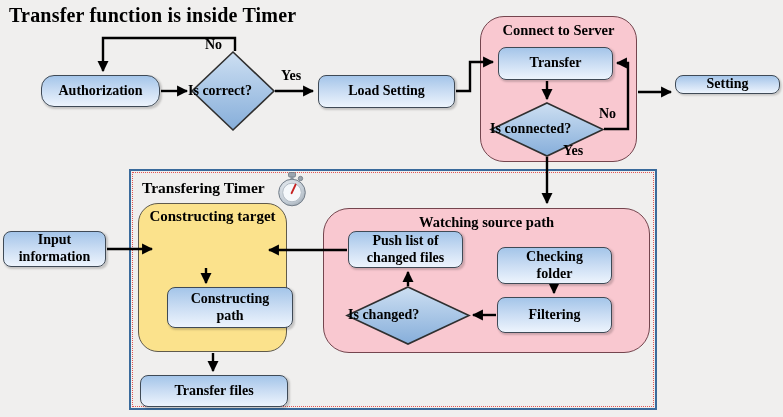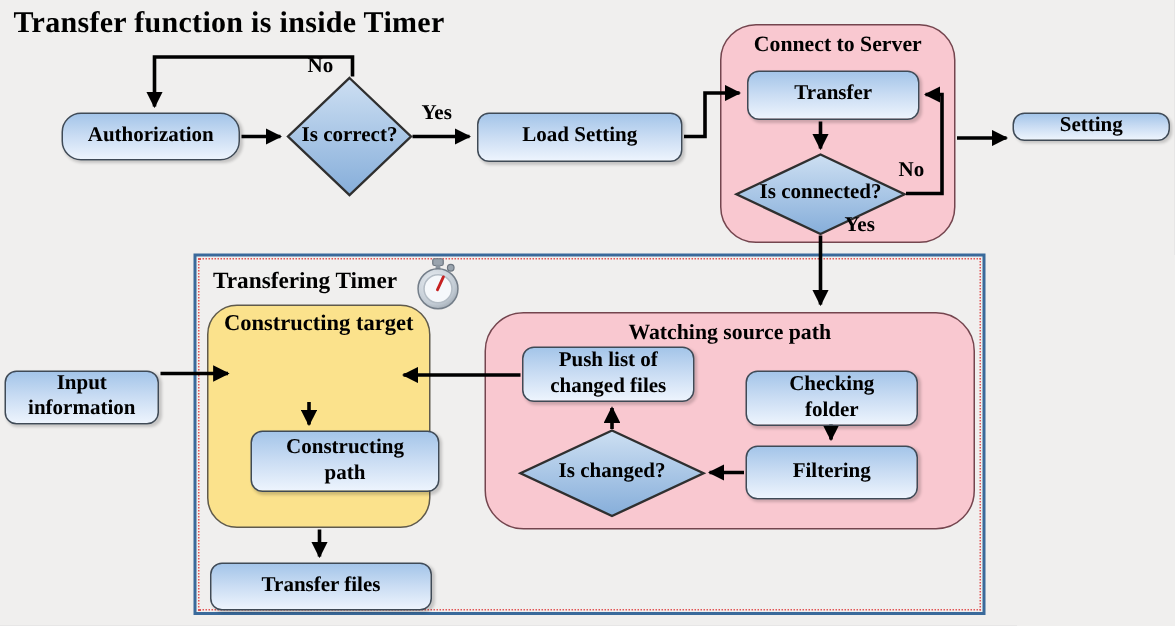--- a/index.html
+++ b/index.html
@@ -31,34 +31,34 @@
     background:linear-gradient(180deg,#a4c5e9 0%,#c9dcf3 48%,#edf4fd 100%);
     border:1.4px solid #3f4a56; border-radius:8px;
     display:flex; align-items:center; justify-content:center; text-align:center;
     font-weight:bold; font-size:14px; line-height:1.18; color:#000;
     box-shadow:1.5px 1.5px 2px rgba(0,0,0,.18); }
   .node span { display:inline-block; }
   #n-auth    { left:41px;  top:75px;  width:119px; height:32px;border-radius:13px; }
   #n-load    { left:318px; top:75px;  width:137px; height:33px; }
   #n-connect { left:498px; top:47px;  width:115px; height:33px; }
   #n-setting { left:675px; top:75px;  width:105px; height:19px; }
-  #n-input   { left:3px;   top:231px; width:103px; height:36px;margin-top:16px; }
+  #n-input   { left:3px;   top:231px; width:103px; height:36px; }
   #n-naming  { left:156px; top:233px; width:109px; height:34px; }
   #n-cpath   { left:167px; top:287px; width:126px; height:41px; }
   #n-tfiles  { left:140px; top:375px; width:148px; height:32px; }
   #n-push    { left:348px; top:231px; width:115px; height:37px; }
   #n-check   { left:497px; top:247px; width:115px; height:37px; }
   #n-filter  { left:497px; top:297px; width:115px; height:36px; }
   #n-input span { max-width:86px; }
   #n-push span  { max-width:100px; }
   #n-check span { max-width:80px; }
   #n-cpath span { max-width:100px; }
 
   
-  .dlabel { position:absolute; z-index:4; font-weight:bold; font-size:14px; text-align:center; color:#000; }
+  .dlabel { position:absolute; z-index:4; font-weight:bold; font-size:14px; color:#000; }
   #dl-correct   { left:188px; top:83px;  width:90px; }
   #dl-connected { left:490px; top:121px; width:114px; }
   #dl-changed   { left:348px; top:307px; width:120px; }
 
   
   .elabel { position:absolute; z-index:4; font-weight:bold; font-size:14px; width:32px; text-align:left; color:#000; }
   #el-no-top    { left:205px; top:37px; }
   #el-yes-top   { left:281px; top:68px; }
   #el-no-right  { left:599px; top:106px; }
   #el-yes-right { left:563px; top:143px; }

